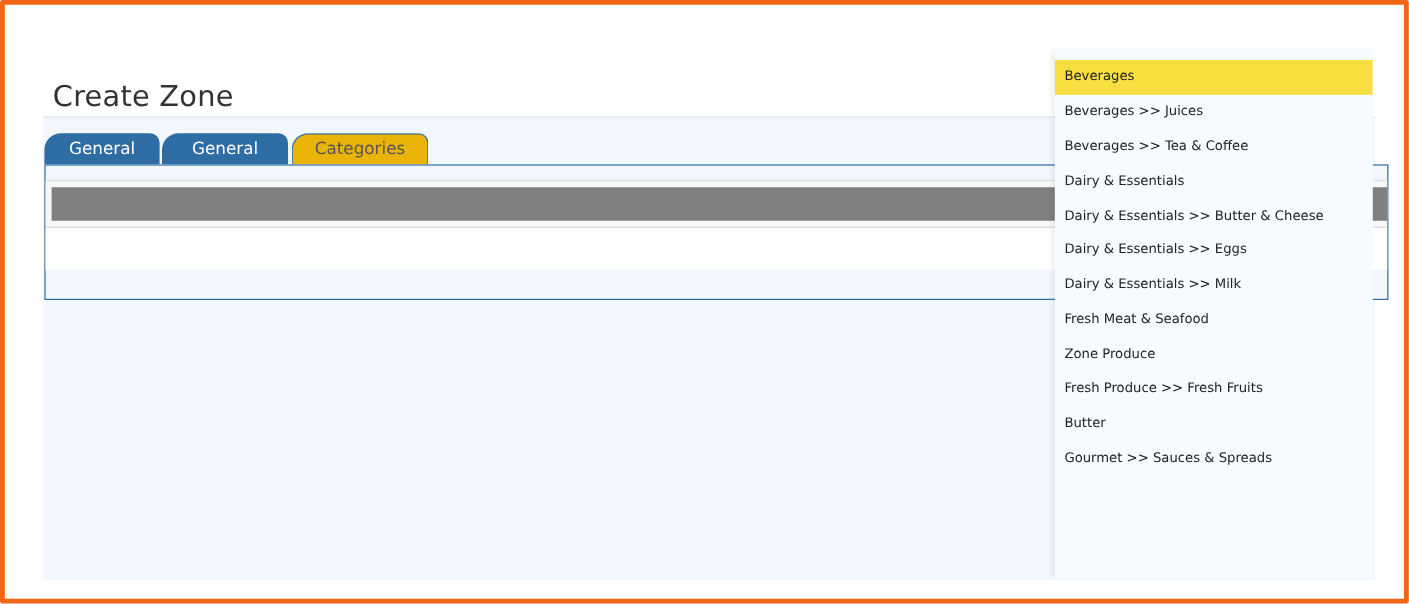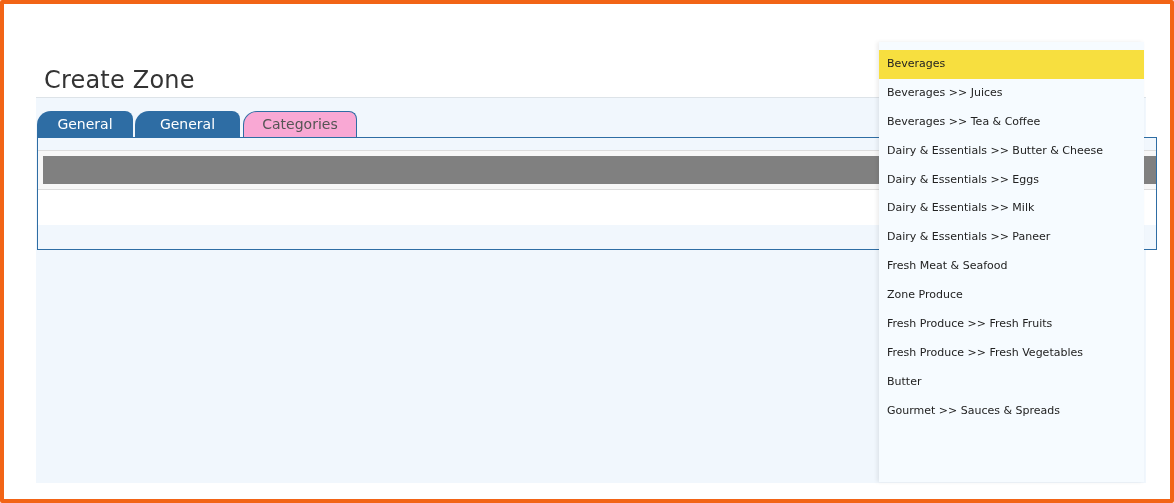--- a/index.html
+++ b/index.html
@@ -22,21 +22,21 @@
       background: #f1f7fd; border-top: 1px solid #dde3e8;
     }
     .tabs { position: absolute; left: 37px; top: 111px; height: 26px; }
     .tab {
       position: absolute; top: 0; height: 26px; box-sizing: border-box;
       font-size: 14px; line-height: 26px; text-align: center; cursor: pointer;
       border-radius: 14px 8px 0 0;
     }
     .tab.active-blue { background: #2e6da4; color: #ffffff; }
     .tab.plain {
-      background: #f9a8d4; color: #555555; border: 1px solid #2e6da4; border-bottom: none;
+      background: #eab308; color: #555555; border: 1px solid #2e6da4; border-bottom: none;
       line-height: 24px;
     }
     .panel {
       position: absolute; left: 37px; top: 137px; width: 1120px; height: 113px;
       box-sizing: border-box; border: 1px solid #2e6da4; background: #f1f7fd;
     }
     .panel .sep1 { position: absolute; left: 0; right: 0; top: 12px; height: 1px; background: #dcdcdc; }
     .panel .header-wrap { position: absolute; left: 0; right: 0; top: 13px; height: 38px; background: #f7f7f7; }
     .panel .gray-bar { position: absolute; left: 5px; right: 0; top: 18px; height: 28px; background: #808080; }
     .panel .sep2 { position: absolute; left: 0; right: 0; top: 51px; height: 1px; background: #dcdcdc; }
@@ -72,23 +72,22 @@
   <div class="header-wrap"></div>
   <div class="gray-bar"></div>
   <div class="sep2"></div>
   <div class="white-row"></div>
 </div>
 
 <div class="dropdown">
   <div class="dd-item selected">Beverages</div>
   <div class="dd-item">Beverages &gt;&gt; Juices</div>
   <div class="dd-item">Beverages &gt;&gt; Tea &amp; Coffee</div>
+  <div class="dd-item">Dairy &amp; Essentials</div>
   <div class="dd-item">Dairy &amp; Essentials &gt;&gt; Butter &amp; Cheese</div>
   <div class="dd-item">Dairy &amp; Essentials &gt;&gt; Eggs</div>
   <div class="dd-item">Dairy &amp; Essentials &gt;&gt; Milk</div>
-  <div class="dd-item">Dairy &amp; Essentials &gt;&gt; Paneer</div>
   <div class="dd-item">Fresh Meat &amp; Seafood</div>
   <div class="dd-item">Zone Produce</div>
   <div class="dd-item">Fresh Produce &gt;&gt; Fresh Fruits</div>
-  <div class="dd-item">Fresh Produce &gt;&gt; Fresh Vegetables</div>
   <div class="dd-item">Butter</div>
   <div class="dd-item">Gourmet &gt;&gt; Sauces &amp; Spreads</div>
 </div>
 
 </body></html>

